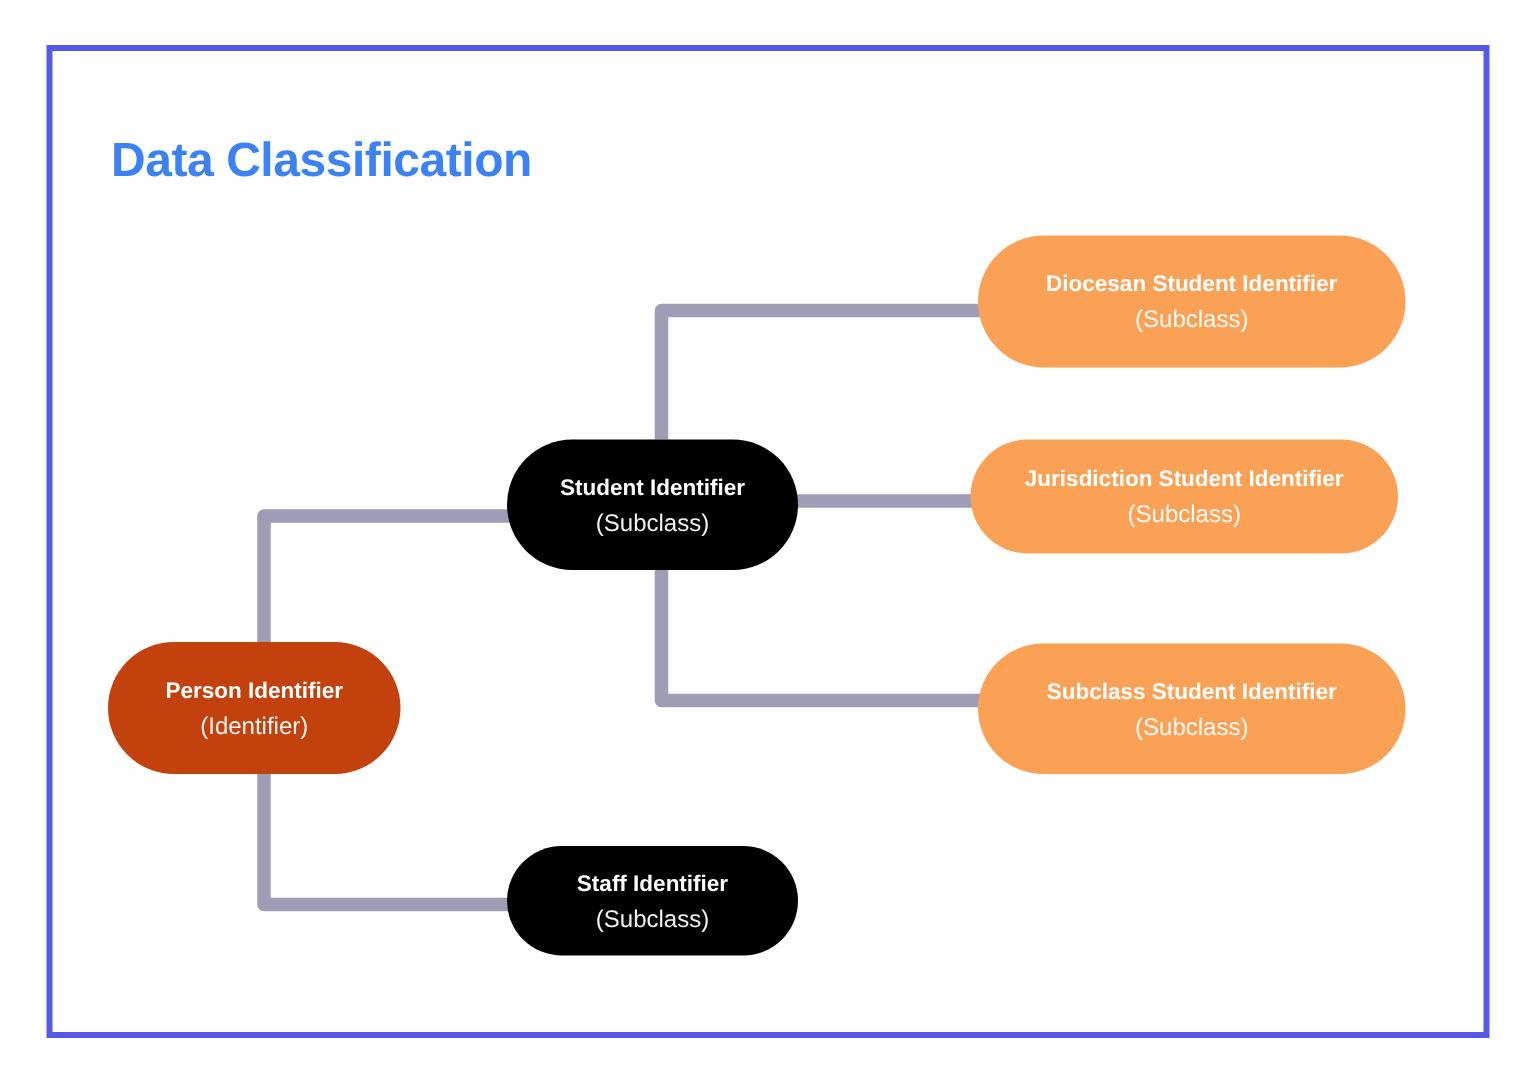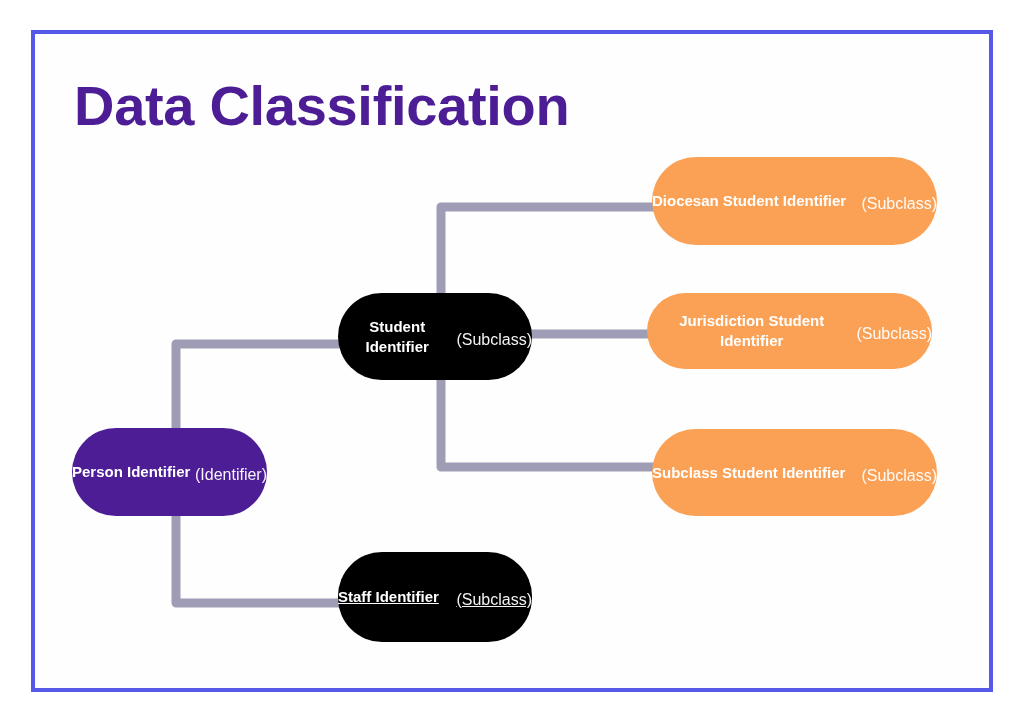--- a/index.html
+++ b/index.html
@@ -21,63 +21,63 @@
       width: 954px;
       height: 654px;
       border: 4px solid #5558E8;
       background: #FEFEFF;
     }
     .title {
       position: absolute;
       left: 74px;
       top: 74px;
       margin: 0;
-      color: #4c1d95;
+      color: #3b82f6;
       font-weight: bold;
-      font-size: 56px;
+      font-size: 32px;
       line-height: 64px;
       letter-spacing: -0.3px;
     }
     .title span { display: block; }
     svg.connectors {
       position: absolute;
       left: 0;
       top: 0;
       width: 1024px;
       height: 724px;
     }
     .node {
       position: absolute;
       border-radius: 44px;
       display: flex;
-      flex-direction: row;
+      flex-direction: column;
       align-items: center;
-      justify-content: space-between;
+      justify-content: center;
       color: #ffffff;
       text-align: center;
       cursor: pointer;
     }
     .node .label {
       font-weight: bold;
       font-size: 15px;
       line-height: 20px;
     }
     .node .sub {
       font-size: 16px;
       line-height: 16px;
       margin-top: 6px;
       opacity: 0.95;
     }
-    .node.super { background: #4c1d95; }
+    .node.super { background: #c2410c; }
     .node.sub1 { background: #000000; }
     .node.sub2 { background: #FBA155; }
 
     #node-person { left: 72px; top: 428px; width: 195px; height: 88px; }
     #node-student { left: 338px; top: 293px; width: 194px; height: 87px; }
-    #node-staff { left: 338px; top: 552px; width: 194px; height: 90px; text-decoration: underline; }
+    #node-staff { left: 338px; top: 564px; width: 194px; height: 73px; }
     #node-diocesan { left: 652px; top: 157px; width: 285px; height: 88px; }
     #node-jurisdiction { left: 647px; top: 293px; width: 285px; height: 76px; }
     #node-national { left: 652px; top: 429px; width: 285px; height: 87px; }
   </style>
 </head>
 <body>
 
 <div class="frame"></div>
 
 <h1 class="title">

